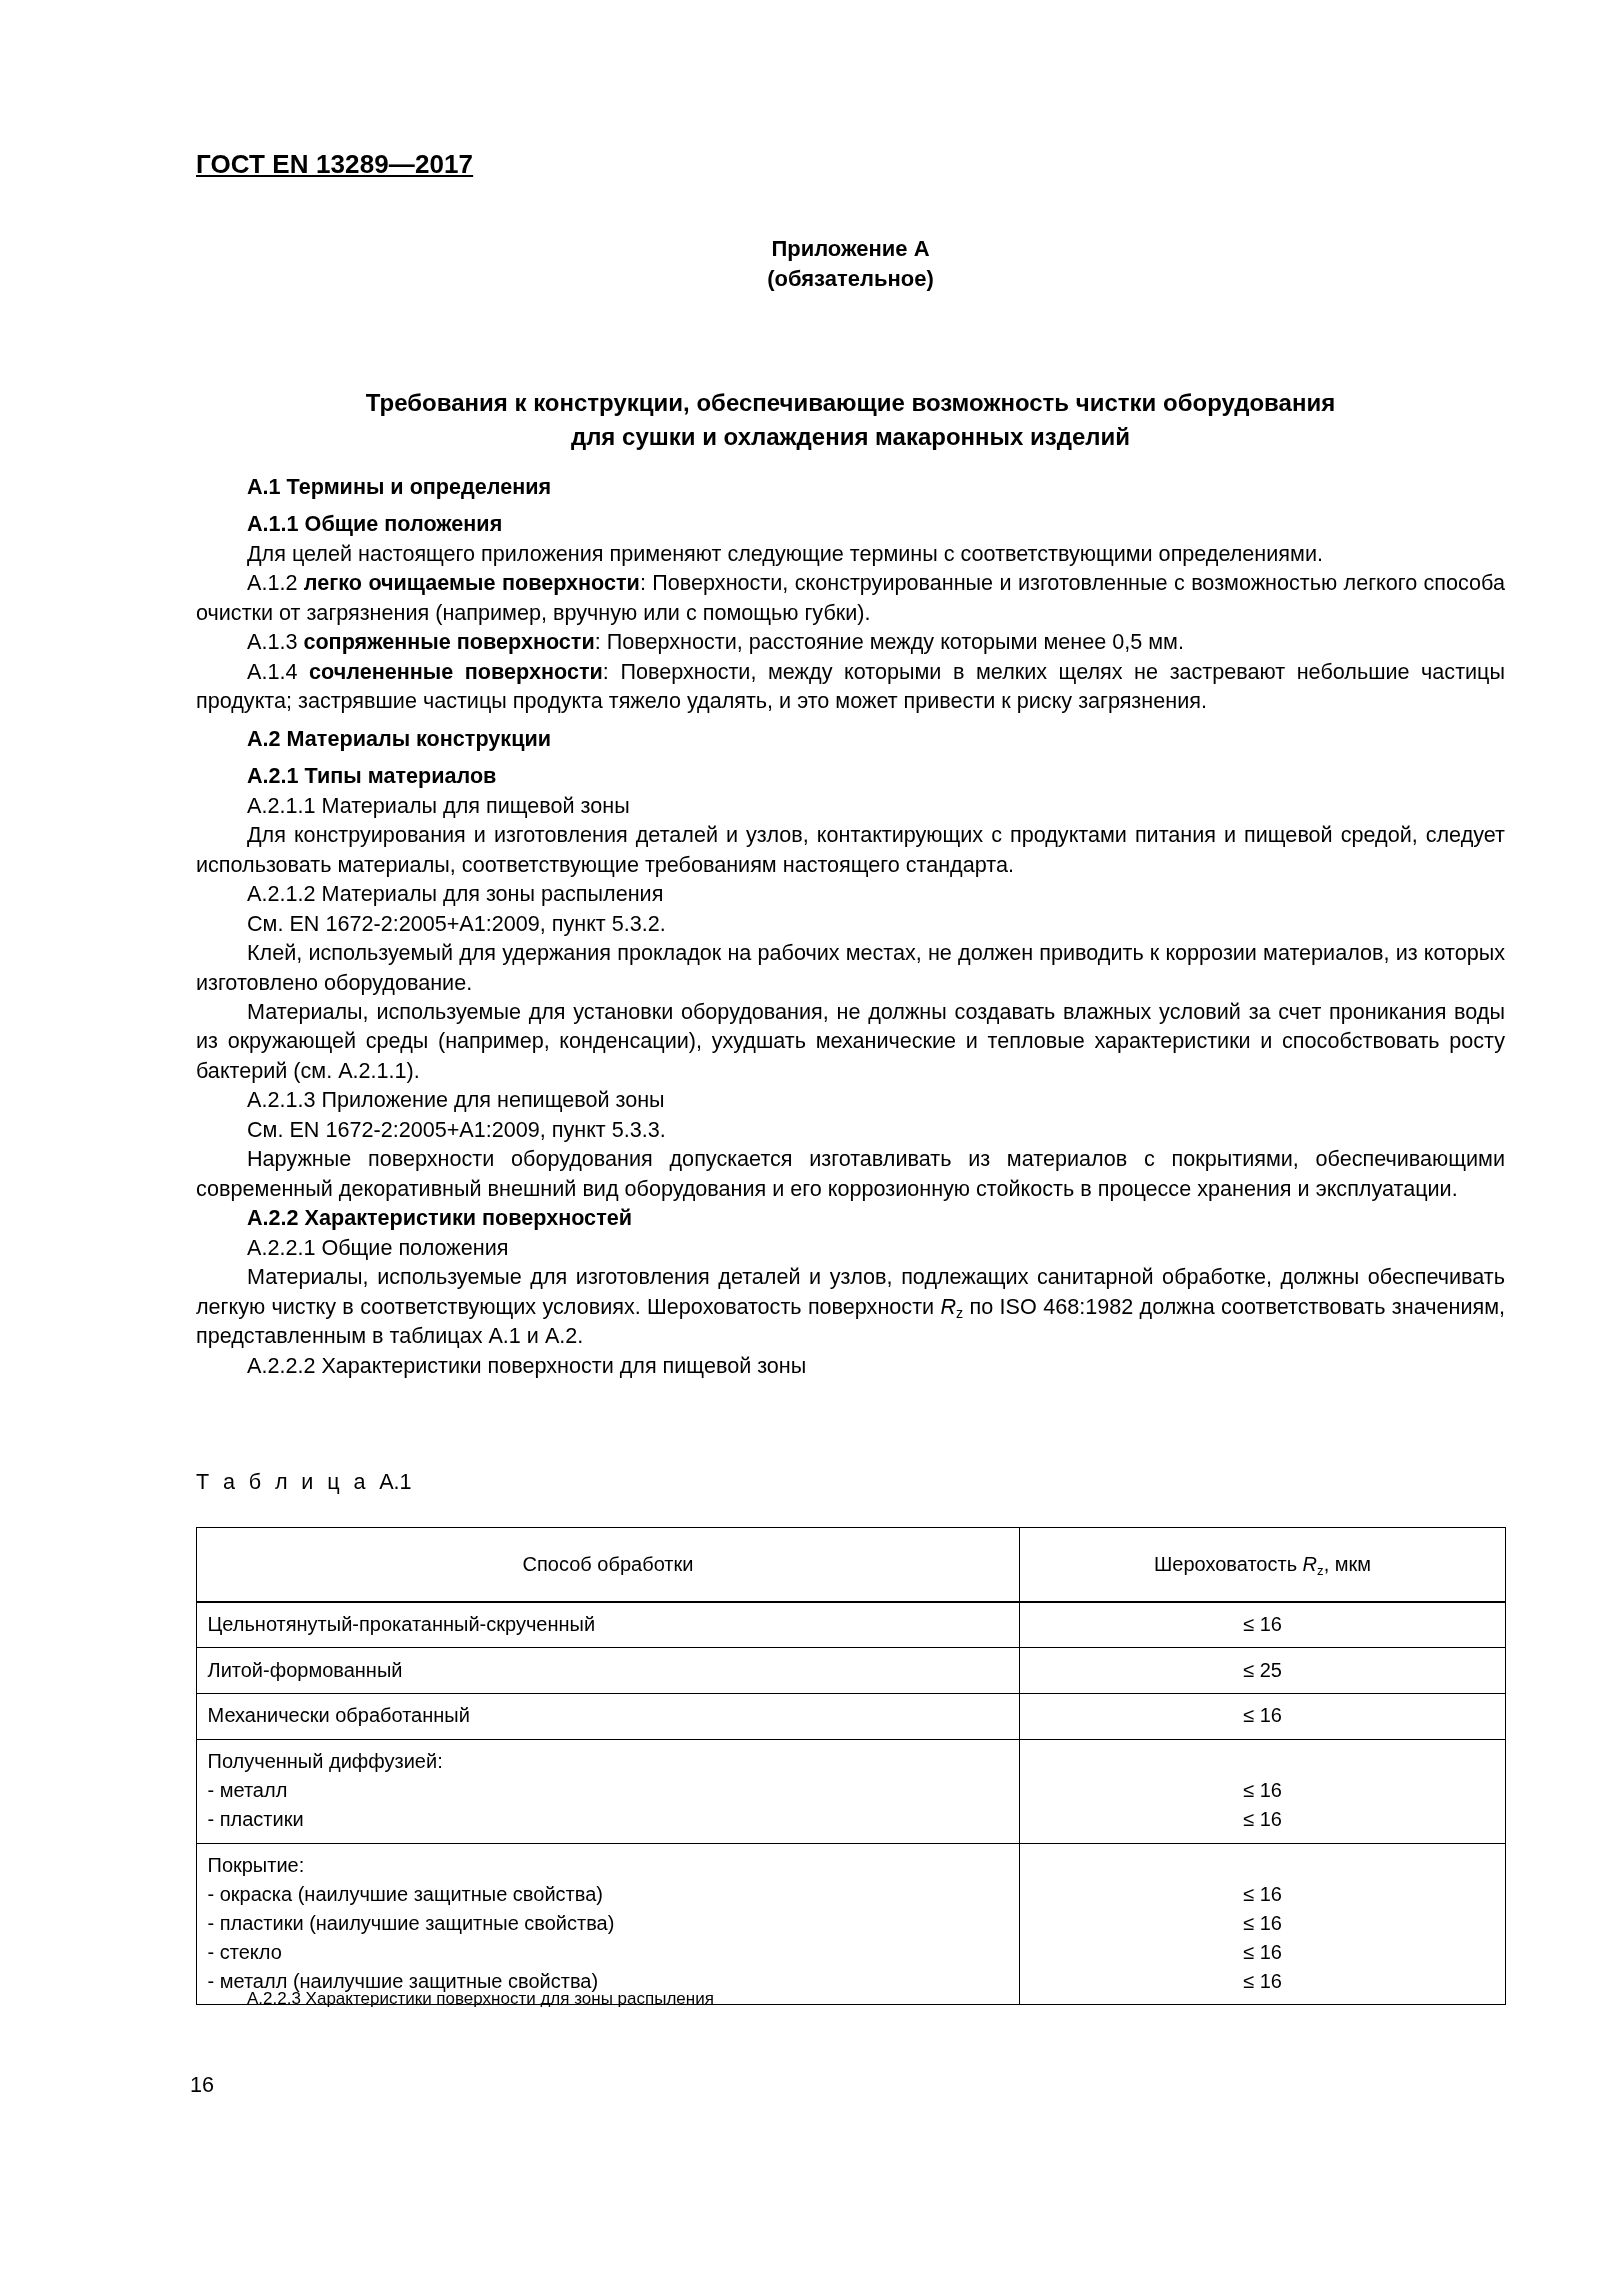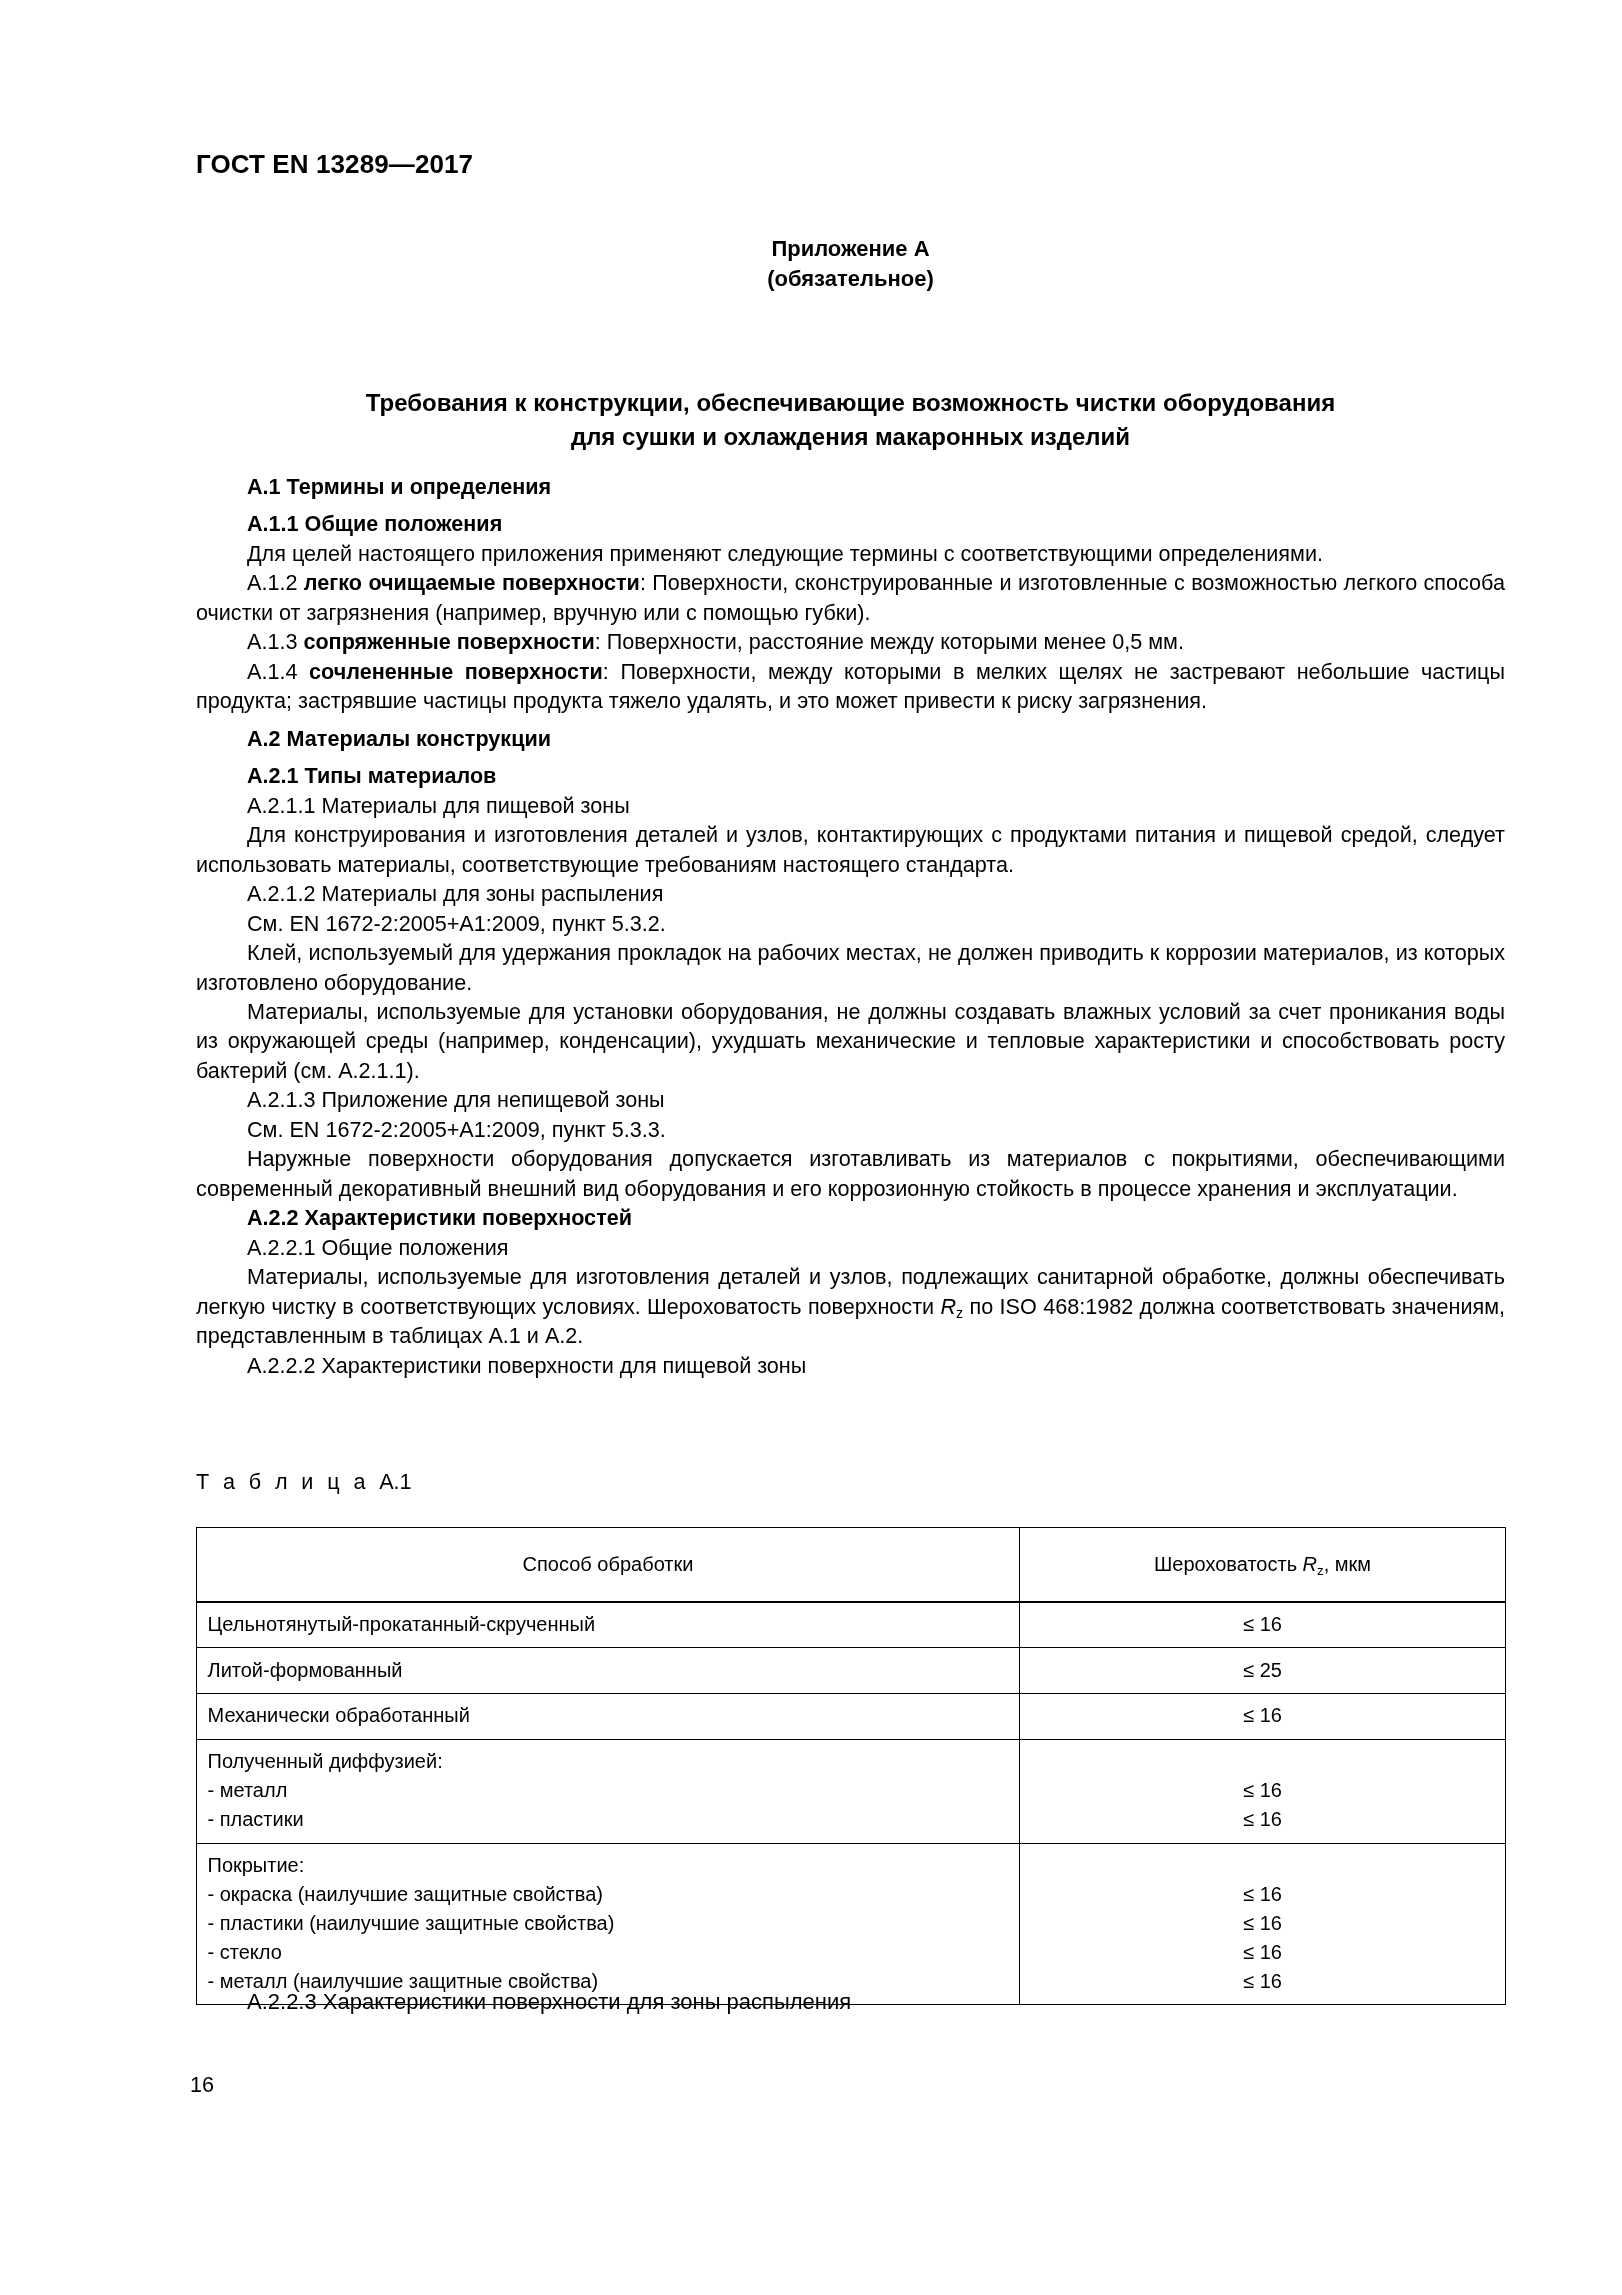--- a/index.html
+++ b/index.html
@@ -23,20 +23,21 @@
 
   
   .doc-header {
     position: absolute;
     left: 196px;
     top: 149px;
     font-size: 26px;
     font-weight: bold;
     letter-spacing: 0.1px;
     white-space: nowrap;
+    text-decoration: underline;
   }
 
   
   .annex-block {
     position: absolute;
     left: 196px;
     top: 234px;
     width: 1309px;
     text-align: center;
     font-size: 22px;
@@ -138,21 +139,21 @@
   .val-lines { line-height: 1.45; }
   .val-lines div { white-space: nowrap; }
   .val-lines .blank { color: transparent; }
 
   
   .after-table {
     position: absolute;
     left: 196px;
     top: 1989px;
     width: 1309px;
-    font-size: 22px;
+    font-size: 17px;
   }
   .after-table p { margin: 0; text-indent: 51px; }
 
   .page-number {
     position: absolute;
     left: 190px;
     top: 2072px;
     font-size: 21.6px;
   }
 </style>

